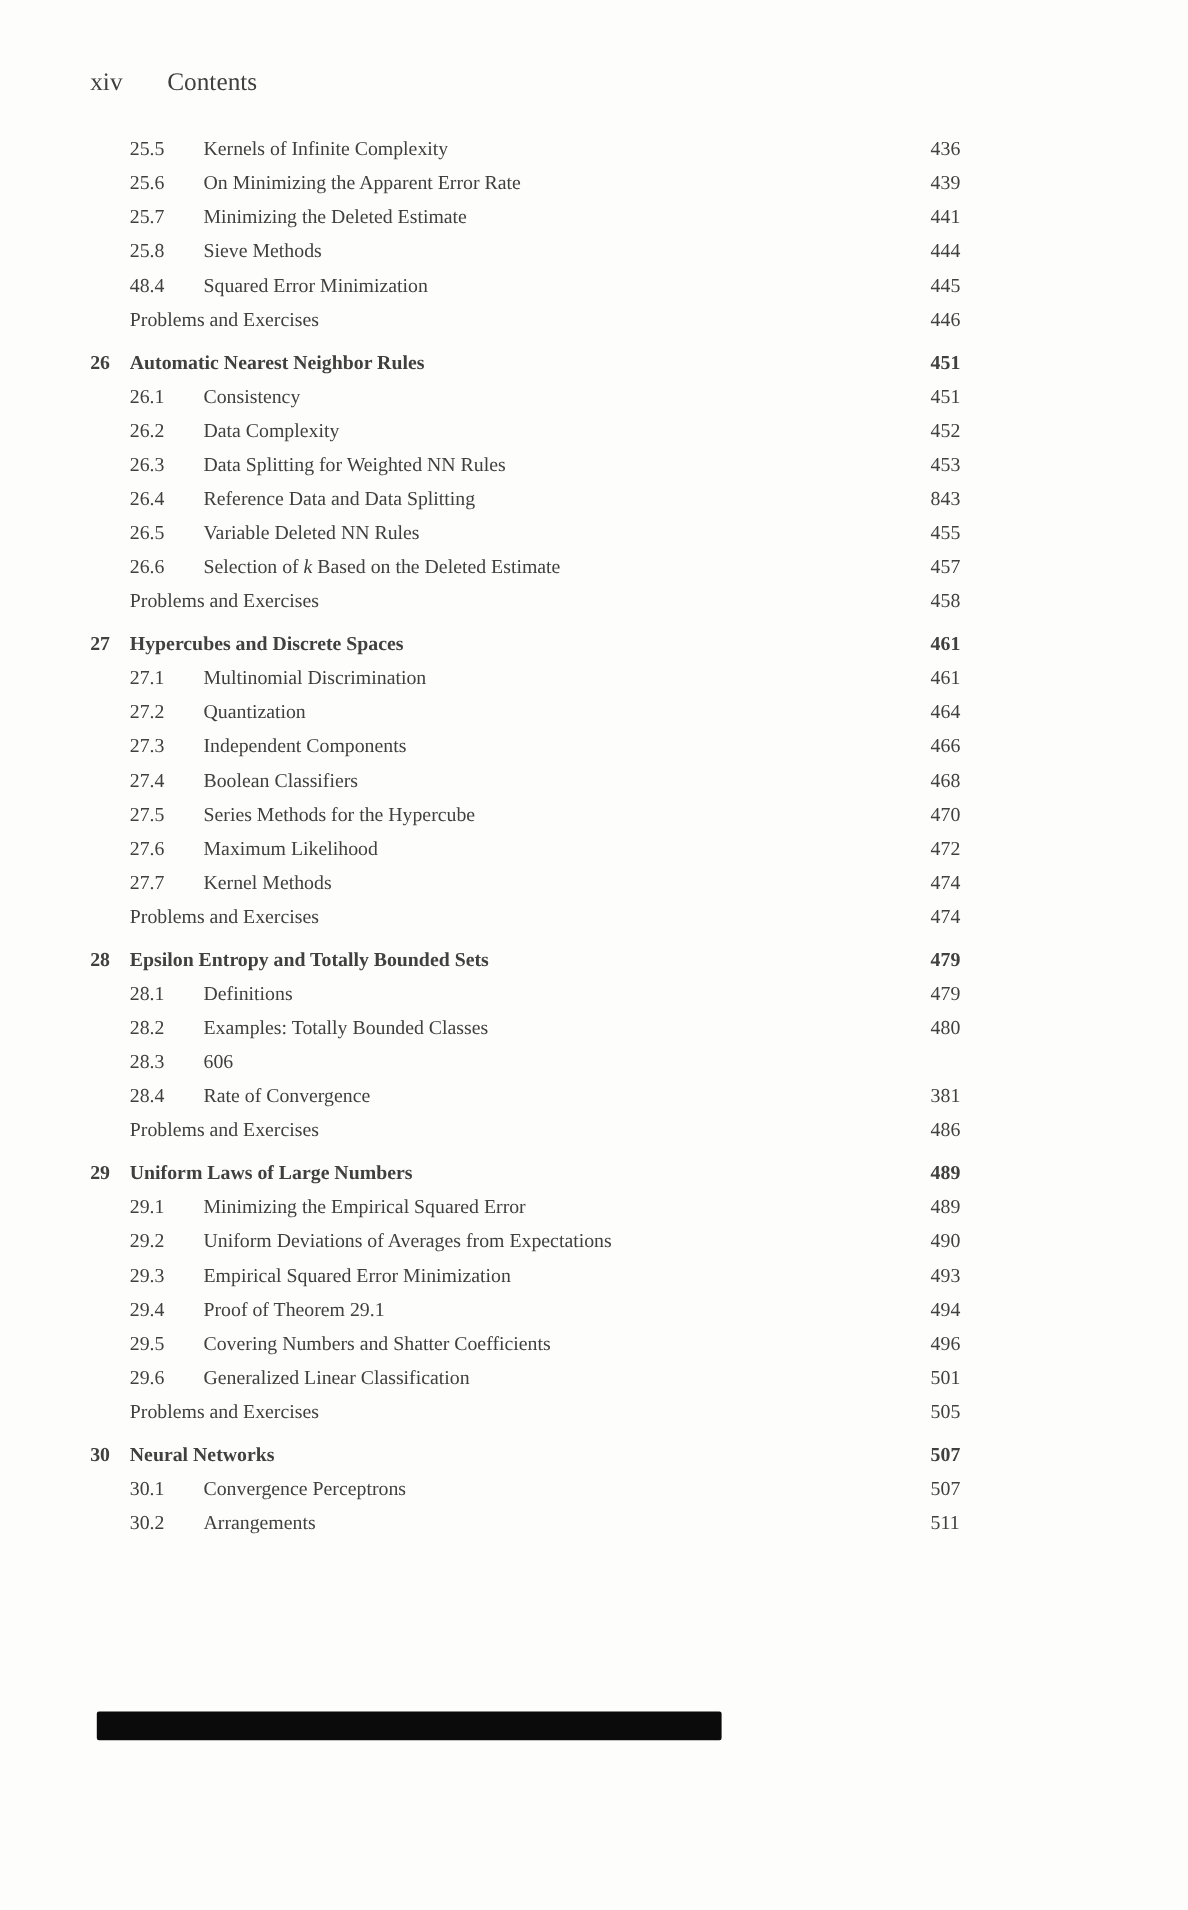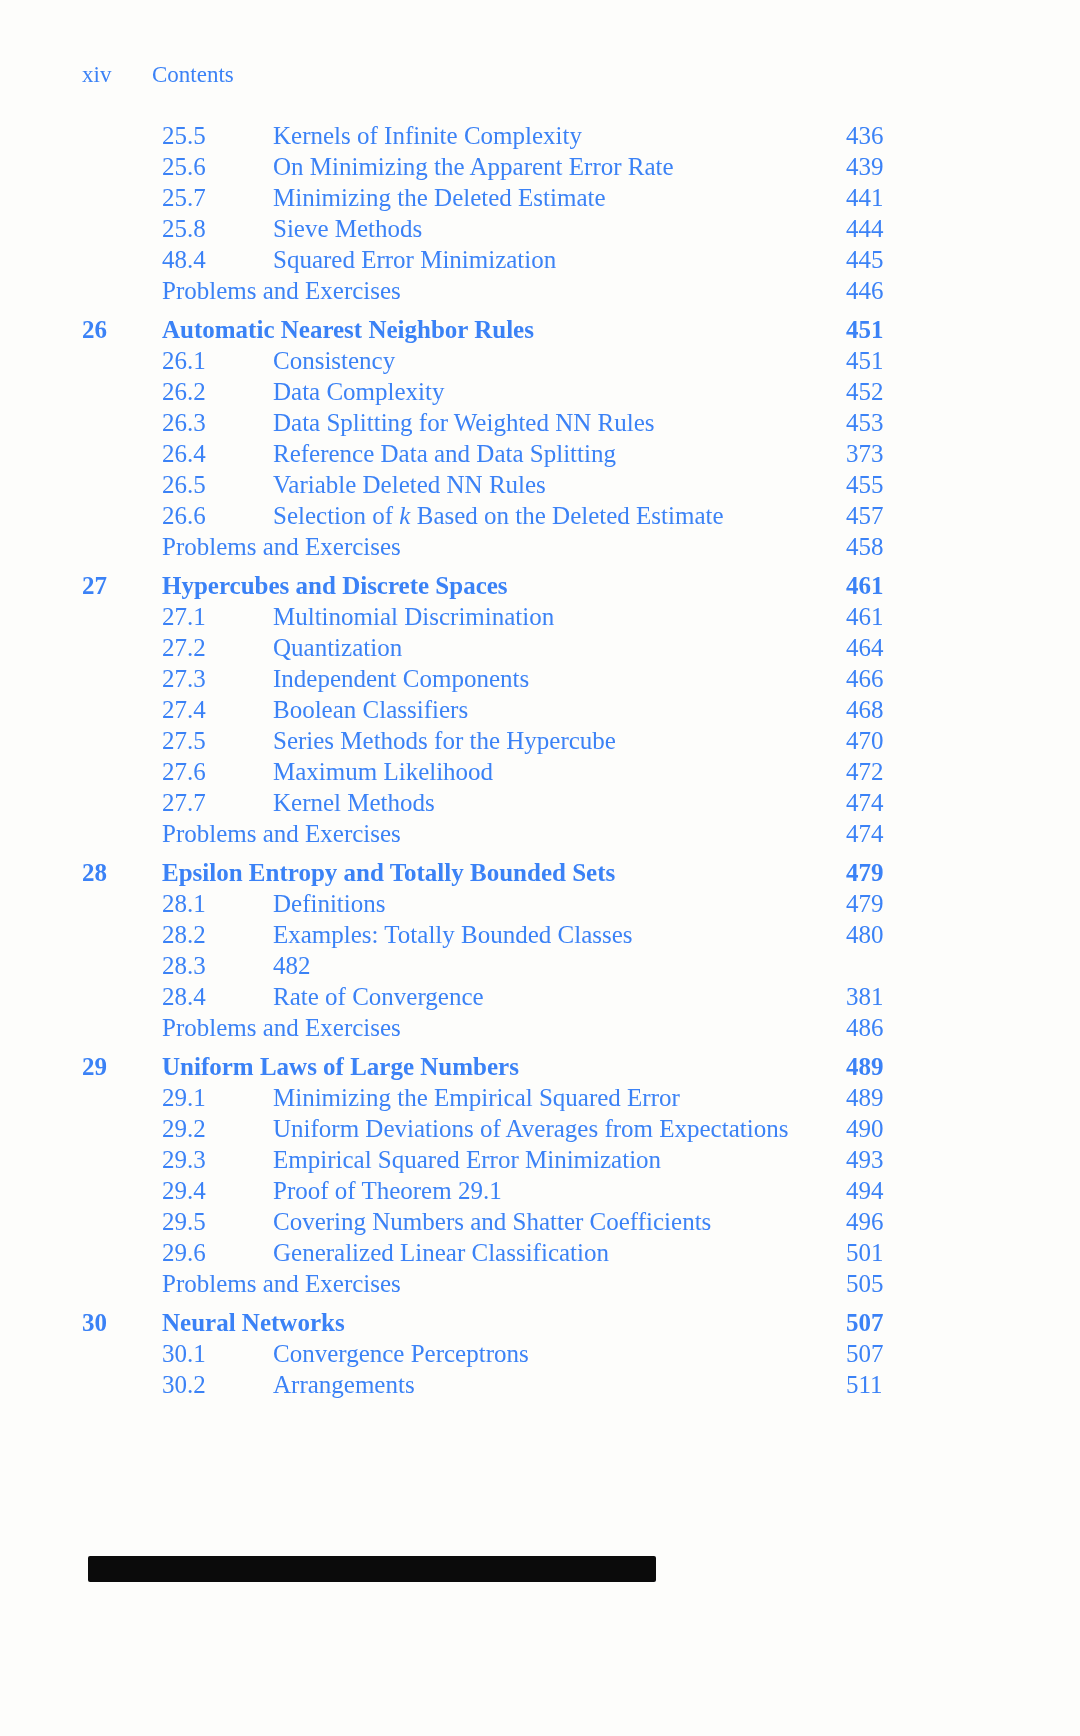--- a/index.html
+++ b/index.html
@@ -6,21 +6,21 @@
     margin: 0;
     padding: 0;
     background: #e9e9e9;
     font-family: "Liberation Serif", serif;
   }
   .page {
     position: relative;
     width: 1080px;
     height: 1736px;
     background: #fdfdfb;
-    color: #3b82f6;
+    color: #404040;
     overflow: hidden;
   }
   .page-header {
     position: absolute;
     top: 62px;
     left: 82px;
     display: flex;
     align-items: baseline;
     font-size: 23px;
   }
@@ -29,24 +29,23 @@
     position: absolute;
     top: 120px;
     left: 82px;
     width: 812px;
   }
   .toc-group { margin-top: 8px; }
   .toc-group:first-child { margin-top: 0; }
   .row {
     display: flex;
     align-items: baseline;
-    font-size: 25px;
+    font-size: 18px;
     line-height: 31px;
     white-space: nowrap;
-    gap: 44px;
   }
   .cnum  { flex: none; width: 36px; font-weight: bold; }
   .indent{ flex: none; width: 36px; }
   .snum  { flex: none; width: 67px; }
   .title { flex: 1; overflow: hidden; }
   .pg    { flex: none; text-align: left; min-width: 48px; }
   .b     { font-weight: bold; }
   .it    { font-style: italic; }
   .scan-bar {
     position: absolute;
@@ -127,21 +126,21 @@
         <div class="row">
           <span class="indent"></span>
           <span class="snum">26.3</span>
           <span class="title">Data Splitting for Weighted NN Rules</span>
           <span class="pg">453</span>
         </div>
         <div class="row">
           <span class="indent"></span>
           <span class="snum">26.4</span>
           <span class="title">Reference Data and Data Splitting</span>
-          <span class="pg">373</span>
+          <span class="pg">843</span>
         </div>
         <div class="row">
           <span class="indent"></span>
           <span class="snum">26.5</span>
           <span class="title">Variable Deleted NN Rules</span>
           <span class="pg">455</span>
         </div>
         <div class="row">
           <span class="indent"></span>
           <span class="snum">26.6</span>
@@ -222,21 +221,21 @@
         </div>
         <div class="row">
           <span class="indent"></span>
           <span class="snum">28.2</span>
           <span class="title">Examples: Totally Bounded Classes</span>
           <span class="pg">480</span>
         </div>
         <div class="row">
           <span class="indent"></span>
           <span class="snum">28.3</span>
-          <span class="pg">482</span>
+          <span class="pg">606</span>
         </div>
         <div class="row">
           <span class="indent"></span>
           <span class="snum">28.4</span>
           <span class="title">Rate of Convergence</span>
           <span class="pg">381</span>
         </div>
         <div class="row">
           <span class="indent"></span>
           <span class="title">Problems and Exercises</span>

